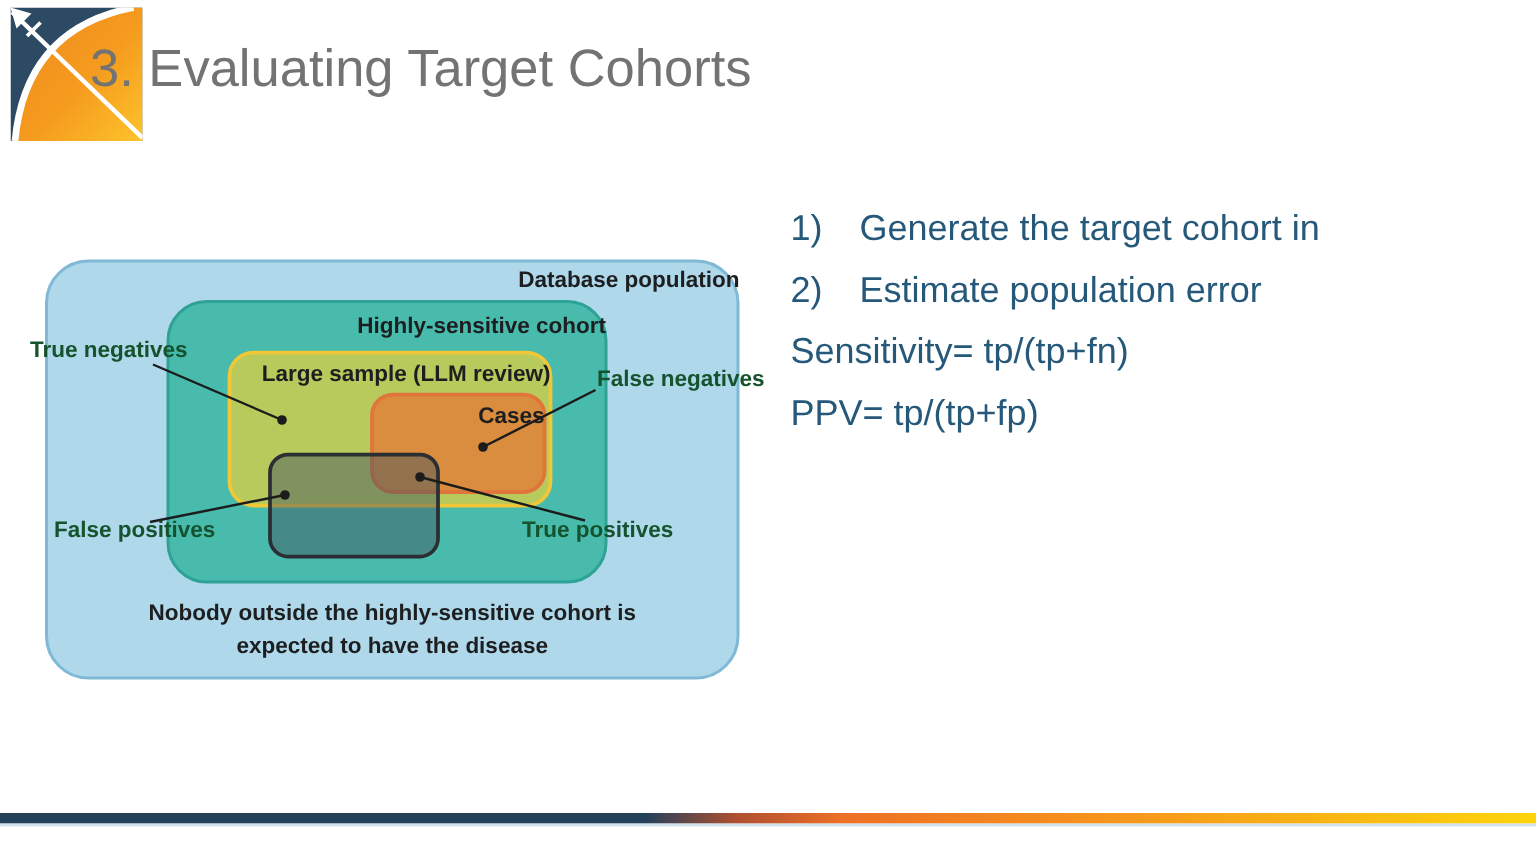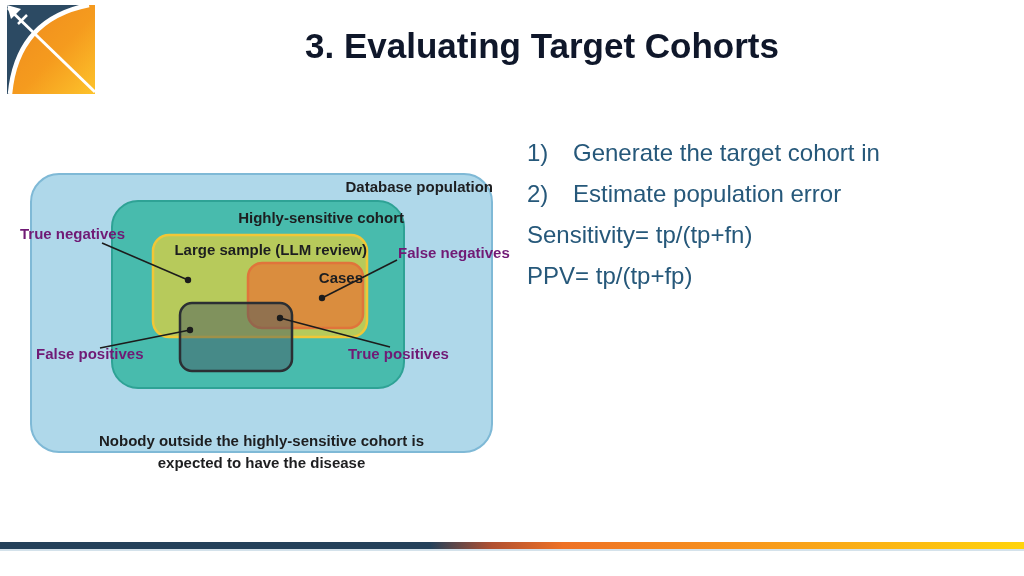--- a/index.html
+++ b/index.html
@@ -7,43 +7,43 @@
   body { font-family: "Liberation Sans", sans-serif; }
   .slide {
     position: relative;
     width: 1024px; height: 576px;
     background: #ffffff;
     overflow: hidden;
   }
   .logo { position: absolute; left: 7px; top: 5px; width: 88px; height: 89px; }
   .title {
     position: absolute; left: 60px; right: 0; top: 26px;
-    text-align: center;
-    font-size: 35px; font-weight: 700;
-    color: #0f172a;
+    text-align: left;
+    font-size: 35px; font-weight: 400;
+    color: #737373;
     letter-spacing: 0px;
   }
   
   .diagram { position: absolute; left: 30px; top: 173px; width: 463px; height: 280px; }
   .diagram svg { position: absolute; left: 0; top: 0; overflow: visible; }
   .dlabel {
     position: absolute; text-align: right;
     font-size: 15px; font-weight: 600; color: #1D1E20;
     line-height: 17px; white-space: nowrap;
   }
   .callout {
     position: absolute;
-    font-size: 15px; font-weight: 600; color: #701a75;
+    font-size: 15px; font-weight: 600; color: #14532d;
     line-height: 15px; white-space: nowrap;
   }
   .cohort-label { line-height: 21px; white-space: normal; }
   .note {
     position: absolute; left: 0; top: 225px; width: 463px;
     text-align: center; font-size: 15px; font-weight: 600;
-    color: #1D1E20; line-height: 22px; margin-top: 32px;
+    color: #1D1E20; line-height: 22px;
   }
   
   .right-panel {
     position: absolute; left: 527px; top: 132px; width: 440px;
     color: #26587A; font-size: 24px; line-height: 41px;
   }
   .item { display: flex; }
   .item .num { width: 46px; flex: 0 0 46px; }
   .formula { margin-top: 0px; }
   

